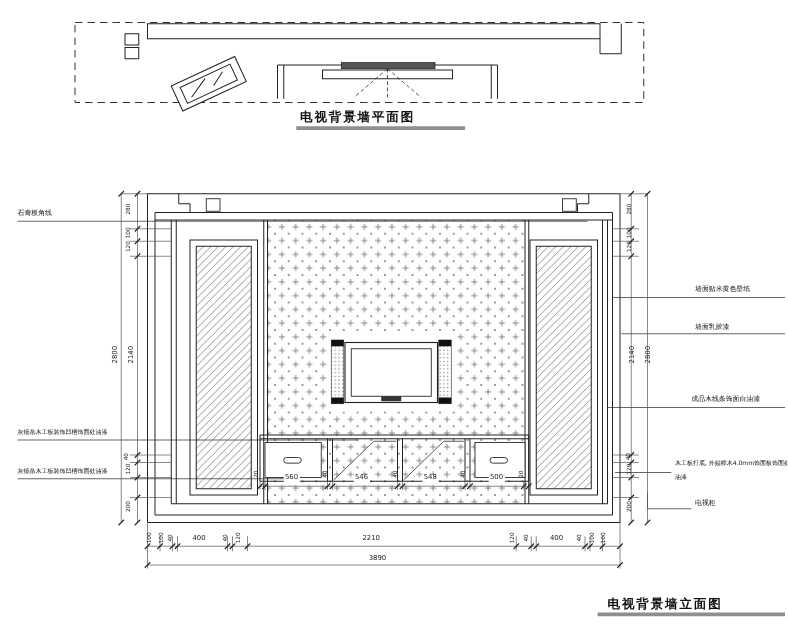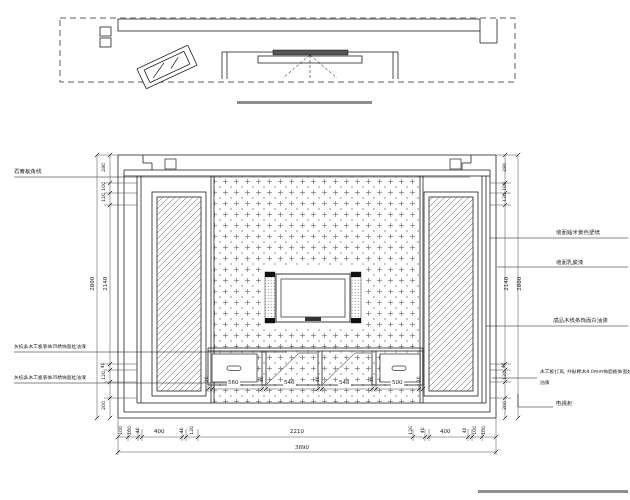--- a/index.html
+++ b/index.html
@@ -127,21 +127,23 @@
         M179.8,439.2 L184.2,434.8 M183.8,439.2 L188.2,434.8 M195.8,439.2 L200.2,434.8
         M410.8,439.2 L415.2,434.8 M422.8,439.2 L427.2,434.8 M426.8,439.2 L431.2,434.8
         M465.8,439.2 L470.2,434.8 M469.8,439.2 L474.2,434.8 M479.8,439.2 L484.2,434.8 M493.8,439.2 L498.2,434.8
         M115.8,454.2 L120.2,449.8 M493.8,454.2 L498.2,449.8
         M205.8,391.2 L210.2,386.8 M209.8,391.2 L214.2,386.8 M259.8,391.2 L264.2,386.8 M263.8,391.2 L268.2,386.8
         M315.8,391.2 L320.2,386.8 M319.8,391.2 L324.2,386.8 M369.8,391.2 L374.2,386.8 M373.8,391.2 L378.2,386.8
         M416.8,391.2 L421.2,386.8 M420.8,391.2 L425.2,386.8"></path>
     </g>
   </svg>
 
+  <span class="title" style="left:240px;top:87px;">电视背景墙平面图</span>
   <div class="underline" style="left:237px;top:101px;width:135px;"></div>
+  <span class="title" style="left:486px;top:476px;">电视背景墙立面图</span>
   <div class="underline" style="left:478px;top:490px;width:150px;"></div>
 
   <span class="lbl" style="left:14px;top:168px;">石膏板角线</span>
   <span class="lbls" style="left:14px;top:344px;">灰镜条木工板装饰凹槽饰面处油漆</span>
   <span class="lbls" style="left:14px;top:375px;">灰镜条木工板装饰凹槽饰面处油漆</span>
 
   <span class="lbl" style="left:556px;top:229px;">墙面贴米黄色壁纸</span>
   <span class="lbl" style="left:556px;top:259px;">墙面乳胶漆</span>
   <span class="lbl" style="left:553px;top:317px;">成品木线条饰面白油漆</span>
   <span class="lbls" style="left:540px;top:369px;">木工板打底, 外贴榉木4.0mm饰面板饰面处</span>

